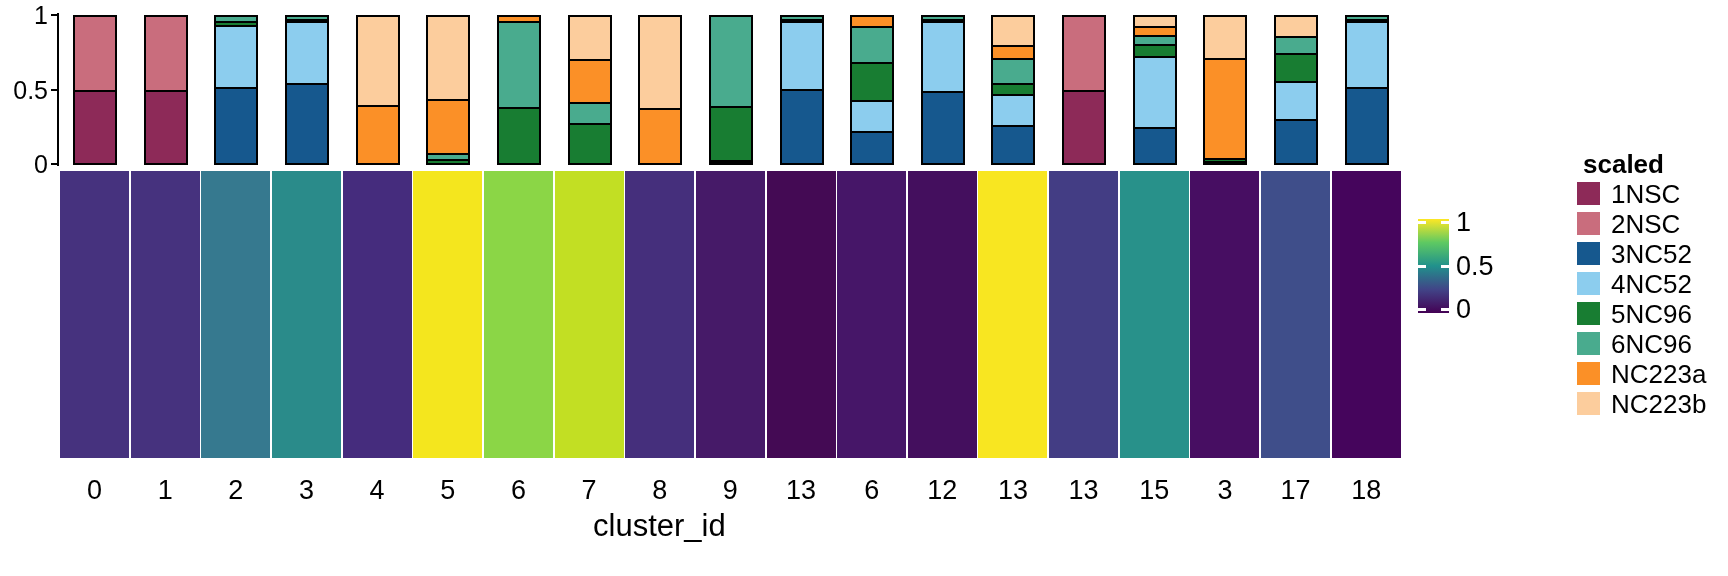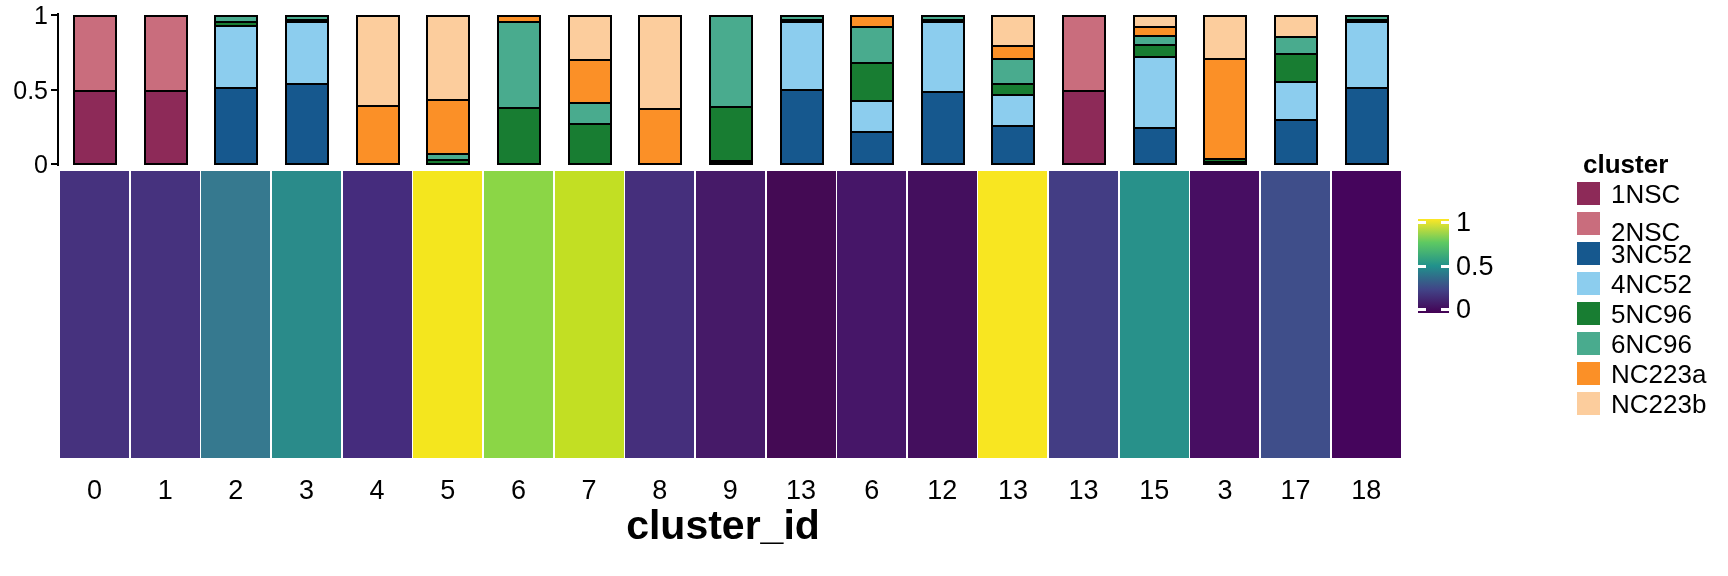--- a/index.html
+++ b/index.html
@@ -14,21 +14,21 @@
     display:flex;flex-direction:column;background:#000;
   }
   .bar-seg{box-sizing:border-box;width:100%;flex:0 0 auto;}
   .bar-seg + .bar-seg{border-top:2px solid #000;}
   .yaxis-line{position:absolute;left:57px;top:13px;width:2px;height:153px;background:#000;}
   .ytick-mark{position:absolute;width:7px;height:2px;background:#000;}
   .ytick-label{position:absolute;width:44px;text-align:right;font-size:25px;line-height:25px;}
   
   .heat-cell{position:absolute;top:171px;height:287px;}
   .xtick-label{position:absolute;top:476px;font-size:27px;line-height:28px;text-align:center;}
-  .x-title{position:absolute;top:509px;left:593px;width:260px;text-align:center;font-size:41px;line-height:33px;font-weight:bold;}
+  .x-title{position:absolute;top:509px;left:593px;width:260px;text-align:left;font-size:31px;line-height:33px;}
   
   .fraction-label{position:absolute;left:1414px;top:57px;font-size:28px;line-height:46px;}
   
   .legend-title{position:absolute;font-size:26px;line-height:37px;font-weight:bold;}
   #colorbar{position:absolute;left:1418px;top:219px;width:31px;height:94px;
     background:linear-gradient(to top,#440154 0%,#414487 25%,#21918c 50%,#5ec962 75%,#fde725 100%);}
   .cbar-dash{position:absolute;width:8px;height:3px;background:#ffffff;}
   .cbar-label{position:absolute;left:1456px;font-size:27px;line-height:27px;}
   
   .swatch{position:absolute;left:1577px;width:23px;height:23px;}
@@ -214,26 +214,26 @@
       <div class="cbar-dash" style="left: 1441px; top: 221px;"></div>
       <div class="cbar-label" style="top: 209px;">1</div>
       <div class="cbar-dash" style="left: 1418px; top: 264.5px;"></div>
       <div class="cbar-dash" style="left: 1441px; top: 264.5px;"></div>
       <div class="cbar-label" style="top: 252.5px;">0.5</div>
       <div class="cbar-dash" style="left: 1418px; top: 308px;"></div>
       <div class="cbar-dash" style="left: 1441px; top: 308px;"></div>
       <div class="cbar-label" style="top: 296px;">0</div>
     </div>
 
-  <div class="legend-title" style="left:1583px;top:146px;">cluster</div>
+  <div class="legend-title" style="left:1583px;top:146px;">scaled</div>
   <div id="sample-legend">
       <div class="swatch" style="top: 182px; background: rgb(141, 42, 88);"></div>
       <div class="swatch-label" style="top: 181px;">1NSC</div>
       <div class="swatch" style="top: 212px; background: rgb(201, 109, 125);"></div>
-      <div class="swatch-label" style="top: 211px; margin-top: 8px;">2NSC</div>
+      <div class="swatch-label" style="top: 211px;">2NSC</div>
       <div class="swatch" style="top: 242px; background: rgb(22, 88, 142);"></div>
       <div class="swatch-label" style="top: 241px;">3NC52</div>
       <div class="swatch" style="top: 272px; background: rgb(140, 205, 238);"></div>
       <div class="swatch-label" style="top: 271px;">4NC52</div>
       <div class="swatch" style="top: 302px; background: rgb(24, 125, 50);"></div>
       <div class="swatch-label" style="top: 301px;">5NC96</div>
       <div class="swatch" style="top: 332px; background: rgb(73, 171, 142);"></div>
       <div class="swatch-label" style="top: 331px;">6NC96</div>
       <div class="swatch" style="top: 362px; background: rgb(251, 144, 39);"></div>
       <div class="swatch-label" style="top: 361px;">NC223a</div>

